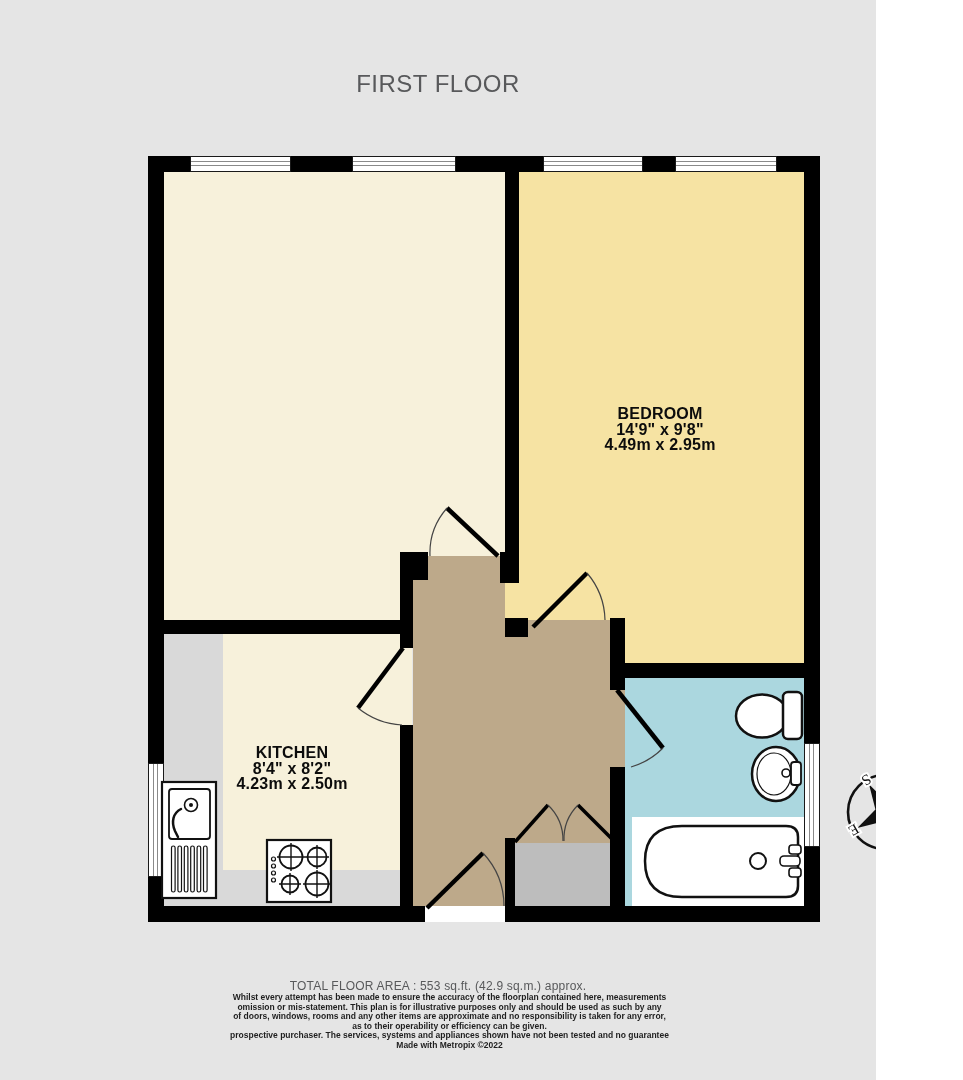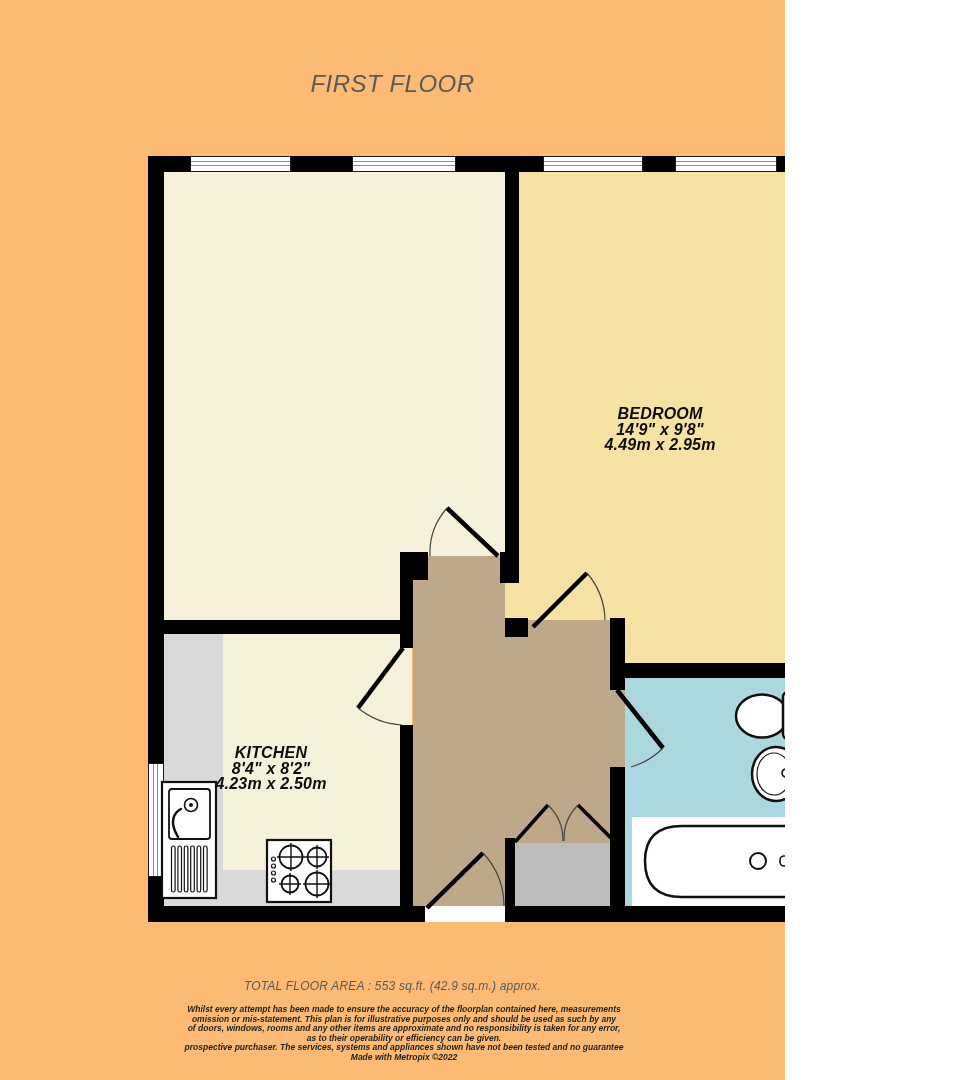--- a/index.html
+++ b/index.html
@@ -1,30 +1,30 @@
 <!DOCTYPE html>
 <html><head>
 <meta charset="utf-8">
 <style>
   html,body{margin:0;padding:0;background:#fff;}
-  .page{position:relative;width:785px;height:1080px;background:#fdba74;
-        font-family:"Liberation Sans",sans-serif;overflow:hidden;font-style:italic;}
+  .page{position:relative;width:876px;height:1080px;background:#e5e5e5;
+        font-family:"Liberation Sans",sans-serif;overflow:hidden;}
   .wall{position:absolute;background:#000;}
   .floor{position:absolute;}
   .win{position:absolute;background-color:#fff;border:1px solid #1a1a1a;box-sizing:border-box;}
   .win-h{background-image:linear-gradient(to bottom,#fff 0,#fff 4px,#8a8a8a 4px,#8a8a8a 5px,#fff 5px,#fff 8px,#8a8a8a 8px,#8a8a8a 9px,#fff 9px);}
   .win-v{background-image:linear-gradient(to right,#fff 0,#fff 4px,#8a8a8a 4px,#8a8a8a 5px,#fff 5px,#fff 8px,#8a8a8a 8px,#8a8a8a 9px,#fff 9px);}
   .title{position:absolute;left:0;width:100%;top:70px;text-align:center;
          color:#58595b;font-size:24px;line-height:27px;letter-spacing:0.5px;}
   .room-label{position:absolute;transform:translateX(-50%);text-align:center;
          font-weight:bold;font-size:16px;line-height:15.5px;color:#0c0c0c;
          white-space:nowrap;letter-spacing:0.2px;}
   .footer{position:absolute;left:0;width:100%;top:979px;text-align:center;}
   .footer .total{font-size:12px;color:#58595b;letter-spacing:0.2px;}
-  .footer .disc{margin-top:12px;font-size:8.5px;line-height:9.6px;color:#1f1f1f;font-weight:bold;padding-left:23px;}
+  .footer .disc{margin-top:0;font-size:8.5px;line-height:9.6px;color:#1f1f1f;font-weight:bold;padding-left:23px;}
   svg.overlay{position:absolute;left:0;top:0;pointer-events:none;}
 </style>
 </head>
 <body>
 
 <div class="page">
 
   <div class="title">
     <div>FIRST FLOOR</div>
   </div>
@@ -163,21 +163,21 @@
         <text x="849" y="817">W</text>
       </g>
     </g>
   </svg>
 
   <div class="room-label" style="left:660px;top:406px;">
     <div>BEDROOM</div>
     <div>14'9" x 9'8"</div>
     <div>4.49m x 2.95m</div>
   </div>
-  <div class="room-label" style="left:271px;top:745px;">
+  <div class="room-label" style="left:292px;top:745px;">
     <div>KITCHEN</div>
     <div>8'4" x 8'2"</div>
     <div>4.23m x 2.50m</div>
   </div>
 
   <div class="footer">
     <div class="total">TOTAL FLOOR AREA : 553 sq.ft. (42.9 sq.m.) approx.</div>
     <div class="disc">
       <div>Whilst every attempt has been made to ensure the accuracy of the floorplan contained here, measurements</div>
       <div>omission or mis-statement. This plan is for illustrative purposes only and should be used as such by any</div>

